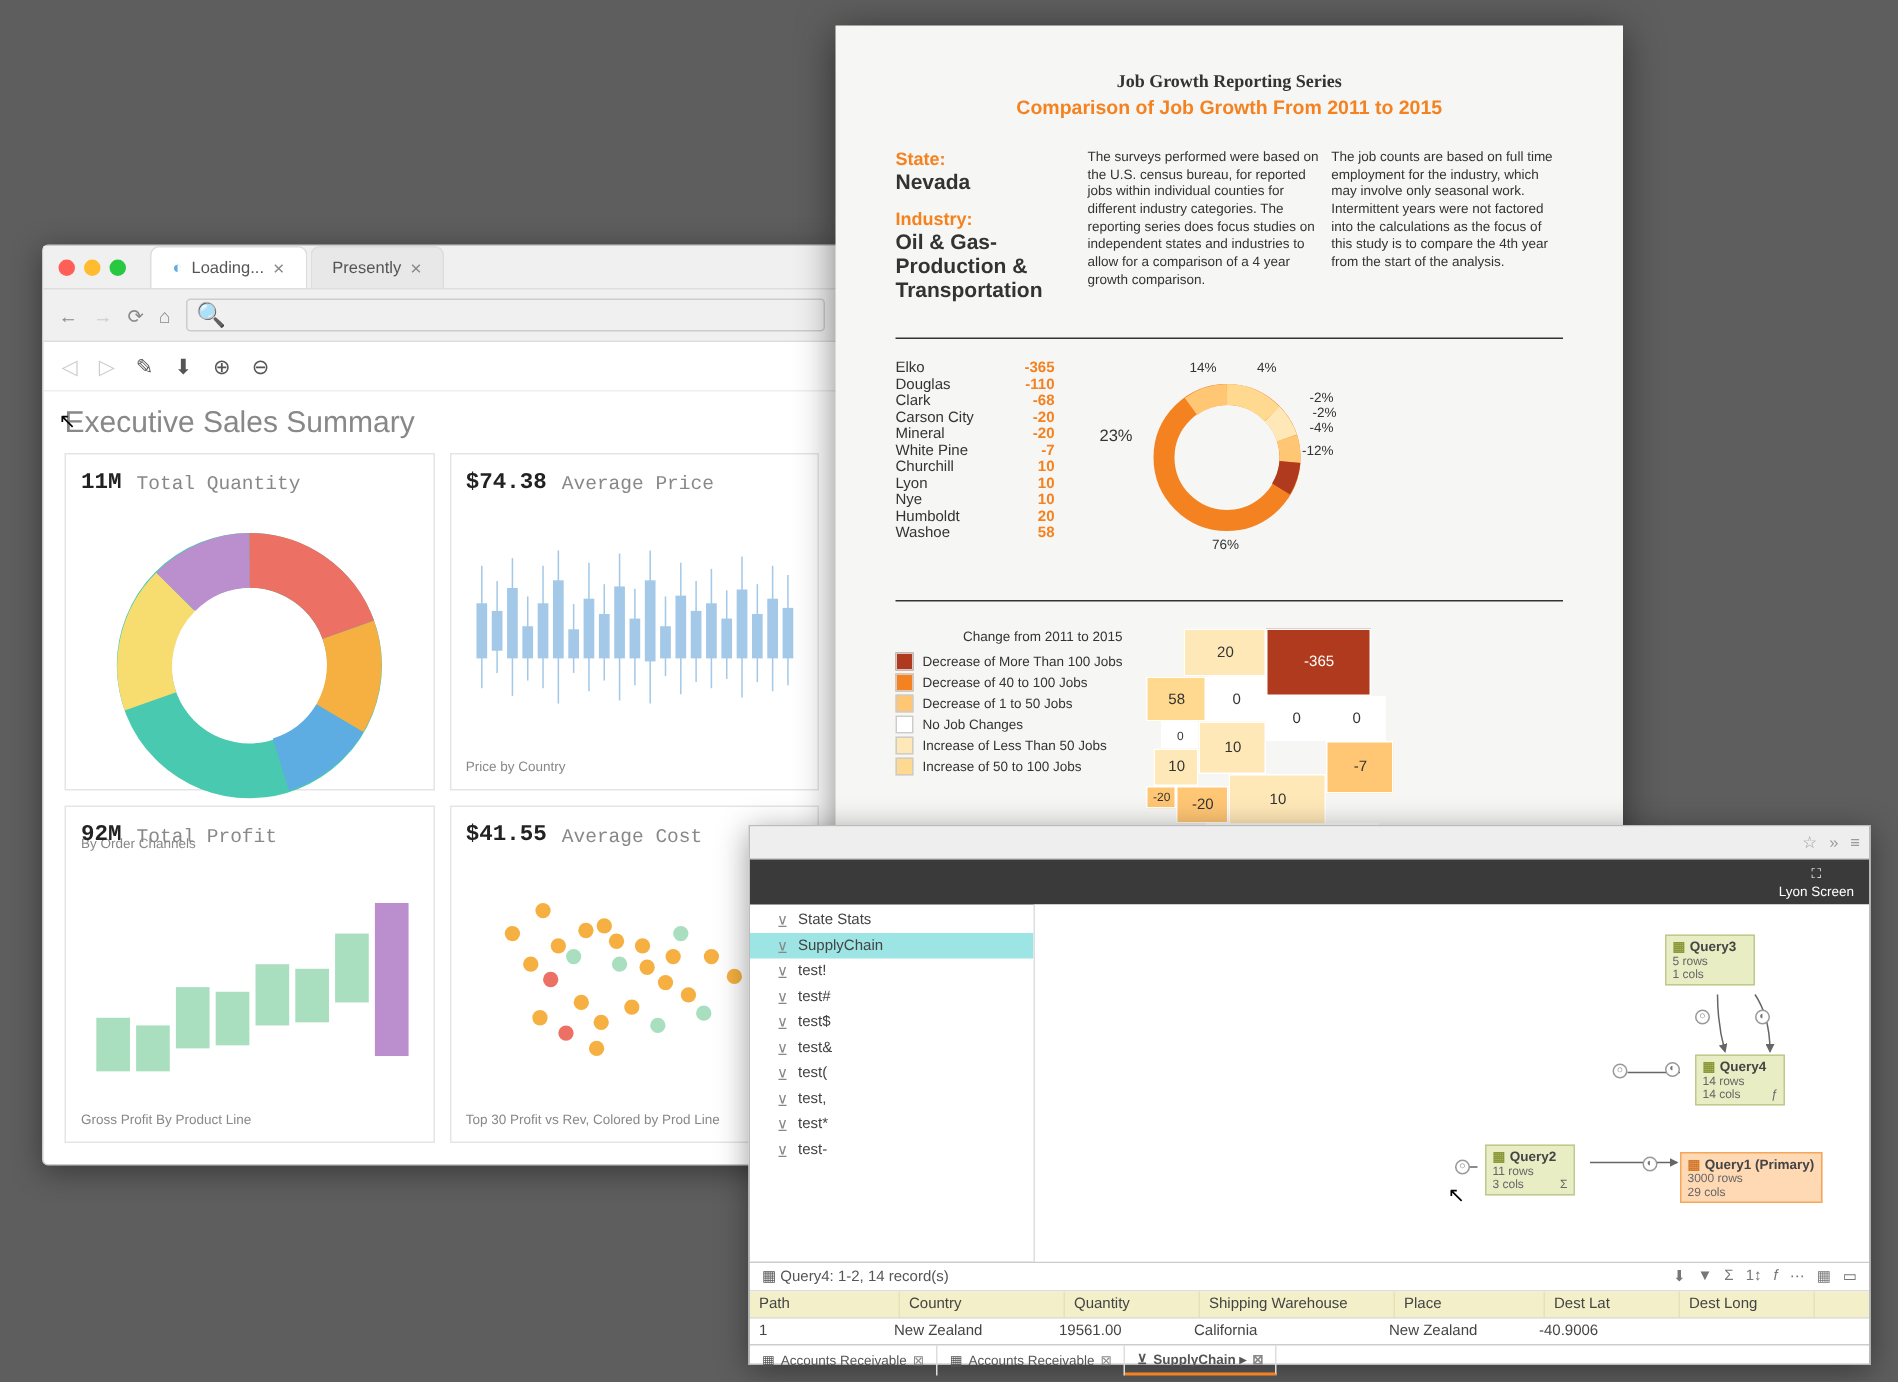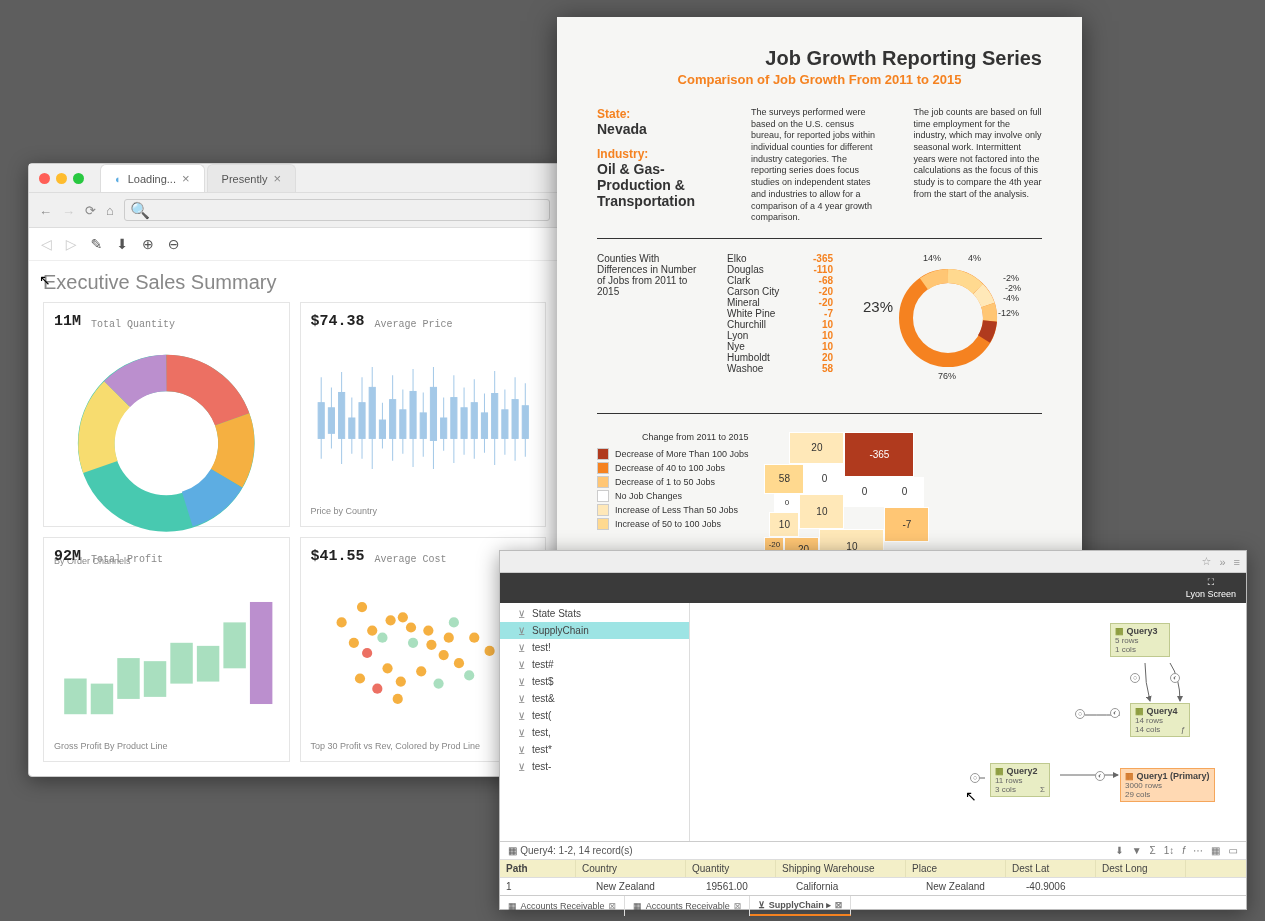--- a/index.html
+++ b/index.html
@@ -19,29 +19,29 @@
 .nav-ic { color: #888; font-size: 13px; }
 .omni { flex: 1; border: 1px solid #ccc; border-radius: 3px; height: 22px; display: flex; align-items: center; padding: 0 6px; color: #aaa; }
 .toolbar { display: flex; gap: 14px; padding: 8px 12px; border-bottom: 1px solid #eee; }
 .toolbar span { color: #555; font-size: 14px; }
 .dash { padding: 10px 14px 14px; }
 .dash h2 { color: #888; font-weight: 400; font-size: 20px; margin-bottom: 8px; }
 .cards { display: grid; grid-template-columns: 1fr 1fr; gap: 10px; }
 .card { border: 1px solid #e5e5e5; padding: 10px; height: 225px; display: flex; flex-direction: column; }
 .card-hd { display: flex; align-items: flex-end; gap: 10px; margin-bottom: 6px; font-family: Liberation Mono, monospace; }
 .metric { font-size: 15px; font-weight: bold; color: #222; }
-.metric-label { font-size: 10px; color: #888; }
+.metric-label { font-size: 13px; color: #888; }
 .chart-area { flex: 1; position: relative; }
 .card-ft { font-size: 9px; color: #888; margin-top: 6px; }
 
 
 .report { position: absolute; left: 557px; top: 17px; width: 525px; height: 770px; background: #f6f6f4; padding: 30px 40px; box-shadow: 0 4px 25px rgba(0,0,0,0.5); font-size: 10px; color: #333; }
-.report h1 { text-align: right; font-size: 20px; font-weight: bold; }
+.report h1 { text-align: center; font-size: 12px; font-weight: bold; font-family: Liberation Serif, serif; }
 .report h2 { text-align: center; color: #f58220; font-size: 13px; font-weight: bold; margin-top: 2px; }
-.report-top { display: flex; gap: 34px; margin-top: 20px; border-bottom: 1px solid #333; padding-bottom: 14px; }
+.report-top { display: flex; gap: 8px; margin-top: 20px; border-bottom: 1px solid #333; padding-bottom: 14px; }
 .rcol1 { width: 120px; }
 .rcol1 .lbl { color: #f58220; font-weight: bold; font-size: 12px; }
 .rcol1 .val { font-weight: bold; font-size: 14px; margin-bottom: 10px; }
 .rcol2, .rcol3 { flex: 1; font-size: 9px; line-height: 1.3; }
 .report-mid { display: flex; gap: 20px; margin-top: 14px; border-bottom: 1px solid #333; padding-bottom: 30px; }
 .county-label { width: 110px; font-size: 10px; }
 .county-list { font-size: 10px; }
 .county-list div { display: flex; gap: 8px; }
 .county-list .cn { width: 70px; }
 .county-list .cv { color: #f58220; font-weight: bold; text-align: right; width: 28px; }
@@ -318,21 +318,20 @@
     <div class="rcol1">
       <div class="lbl">State:</div>
       <div class="val">Nevada</div>
       <div class="lbl">Industry:</div>
       <div class="val">Oil &amp; Gas- Production &amp; Transportation</div>
     </div>
     <div class="rcol2">The surveys performed were based on the U.S. census bureau, for reported jobs within individual counties for different industry categories. The reporting series does focus studies on independent states and industries to allow for a comparison of a 4 year growth comparison.</div>
     <div class="rcol3">The job counts are based on full time employment for the industry, which may involve only seasonal work. Intermittent years were not factored into the calculations as the focus of this study is to compare the 4th year from the start of the analysis.</div>
   </div>
   <div class="report-mid">
-    <div class="county-label">Counties With Differences in Number of Jobs from 2011 to 2015</div>
     <div class="county-list" id="county-list">
         <div>
           <span class="cn">Elko</span>
           <span class="cv">-365</span>
         </div>
         <div>
           <span class="cn">Douglas</span>
           <span class="cv">-110</span>
         </div>
         <div>
@@ -376,21 +375,21 @@
       <svg width="160" height="130" viewBox="0 0 160 130">
         <g transform="translate(85,65)">
           <circle r="42" fill="none" stroke="#f58220" stroke-width="14"></circle>
           <path d="M0,-42 A42,42 0 0,1 30,-29" fill="none" stroke="#ffd98f" stroke-width="14"></path>
           <path d="M30,-29 A42,42 0 0,1 40,-13" fill="none" stroke="#ffe8b8" stroke-width="14"></path>
           <path d="M40,-13 A42,42 0 0,1 42,3" fill="none" stroke="#ffc674" stroke-width="14"></path>
           <path d="M42,3 A42,42 0 0,1 36,21" fill="none" stroke="#b03a1e" stroke-width="14"></path>
           <path d="M-24,-34 A42,42 0 0,1 0,-42" fill="none" stroke="#ffc674" stroke-width="14"></path>
         </g>
       </svg>
-      <div style="position:absolute;left:0px;top:45px;font-size:15px;">23%</div>
+      <div style="position:absolute;left:0px;top:45px;font-size:11px;">23%</div>
       <div style="position:absolute;left:60px;top:0px;font-size:9px;">14%</div>
       <div style="position:absolute;left:105px;top:0px;font-size:9px;">4%</div>
       <div style="position:absolute;left:140px;top:20px;font-size:9px;">-2%</div>
       <div style="position:absolute;left:142px;top:30px;font-size:9px;">-2%</div>
       <div style="position:absolute;left:140px;top:40px;font-size:9px;">-4%</div>
       <div style="position:absolute;left:135px;top:55px;font-size:9px;">-12%</div>
       <div style="position:absolute;left:75px;top:118px;font-size:9px;">76%</div>
     </div>
   </div>
   <div class="report-bot">
@@ -565,21 +564,21 @@
         <span>▼</span>
         <span>Σ</span>
         <span>1↕</span>
         <span><i>f</i></span>
         <span>⋯</span>
         <span>▦</span>
         <span>▭</span>
       </div>
     </div>
     <div class="grid-hd-row" id="grid-hd">
-        <div class="gh" style="width: 76px; font-weight: bold;">Path</div>
+        <div class="gh" style="width: 100px;">Path</div>
         <div class="gh" style="width: 110px;">Country</div>
         <div class="gh" style="width: 90px;">Quantity</div>
         <div class="gh" style="width: 130px;">Shipping Warehouse</div>
         <div class="gh" style="width: 100px;">Place</div>
         <div class="gh" style="width: 90px;">Dest Lat</div>
         <div class="gh" style="width: 90px;">Dest Long</div>
       </div>
     <div class="grid-row" id="grid-row">
         <div class="gc" style="width: 90px;">1</div>
         <div class="gc" style="width: 110px;">New Zealand</div>

